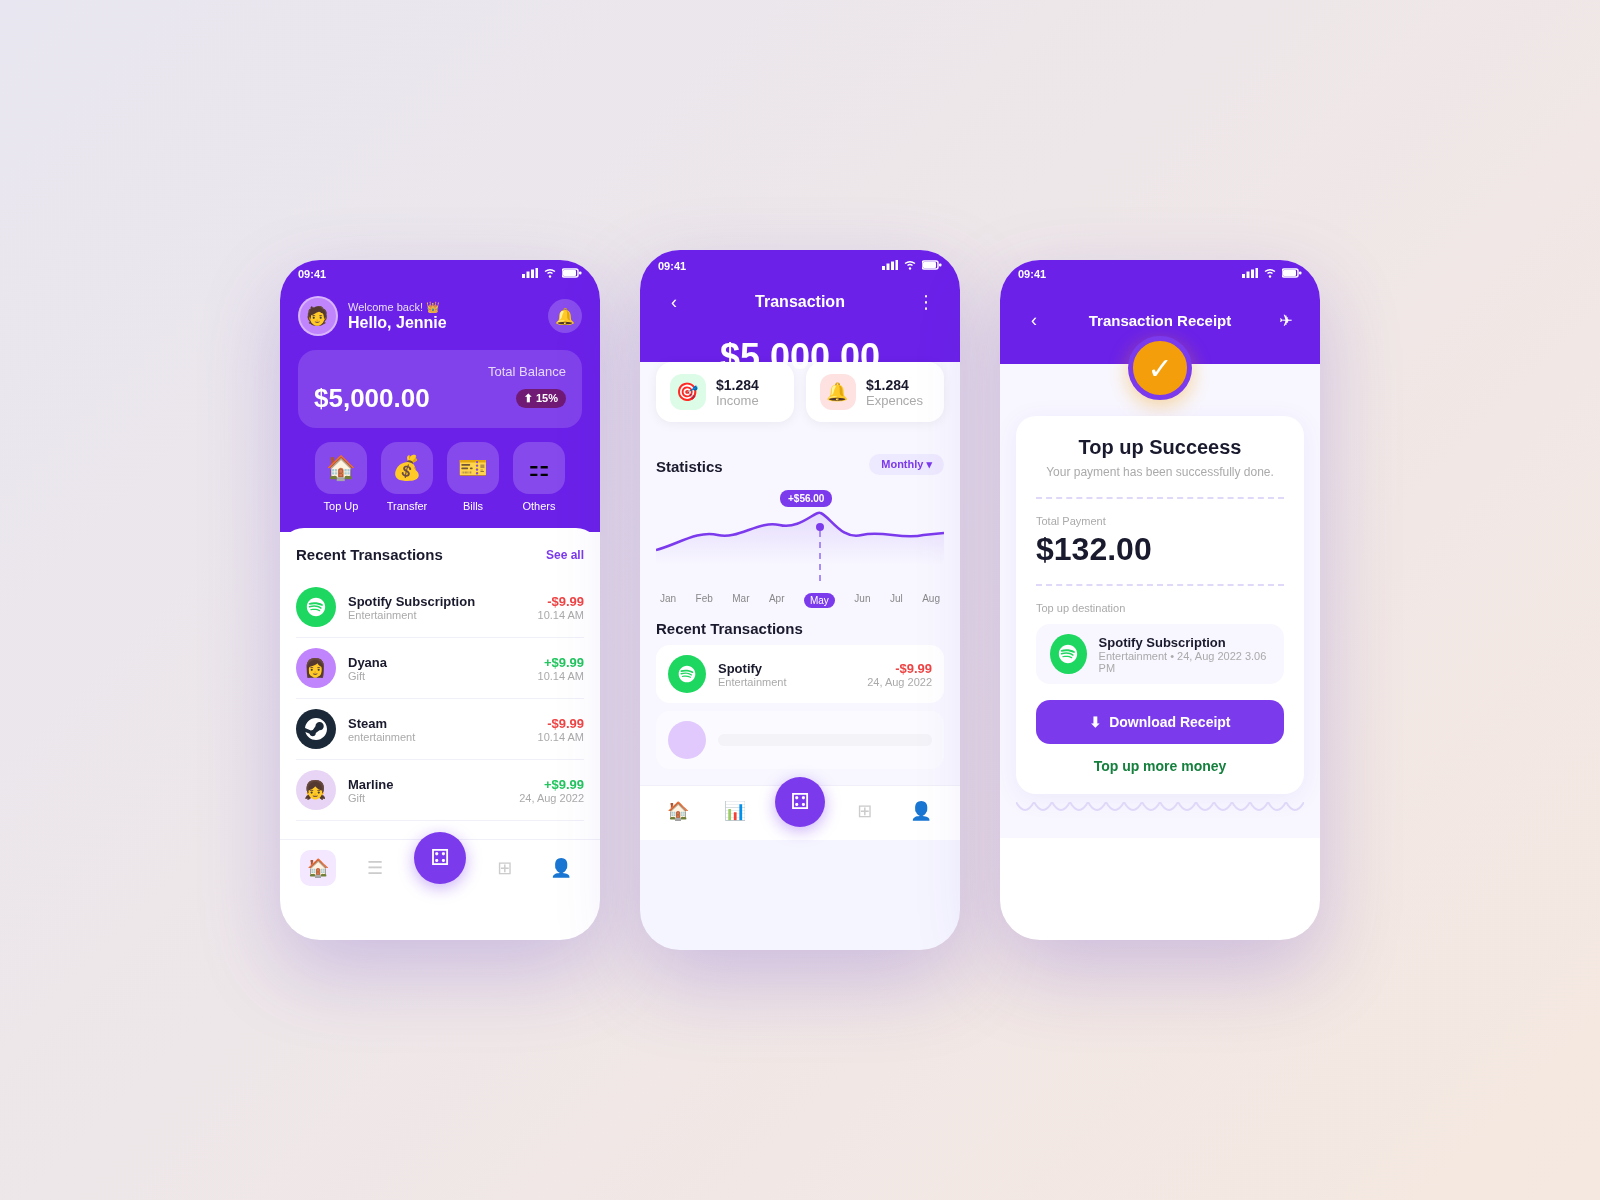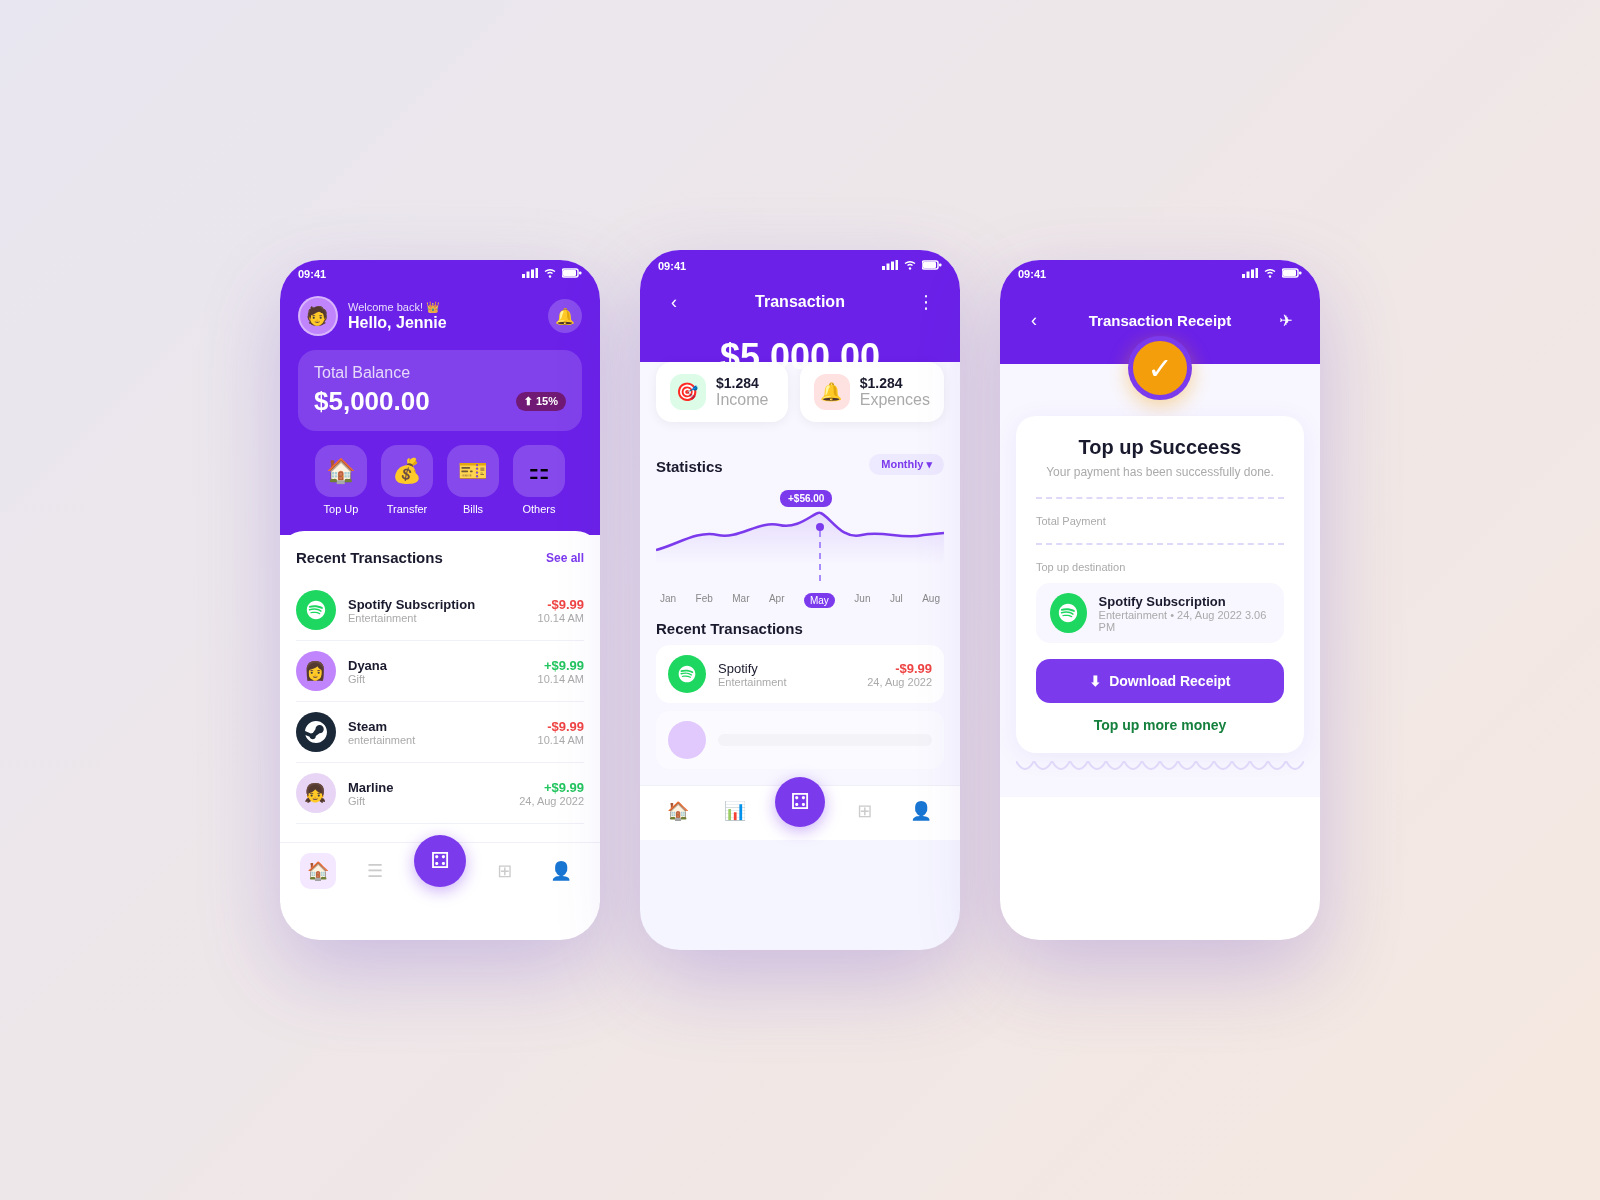--- a/index.html
+++ b/index.html
@@ -68,21 +68,21 @@
       width: 34px; height: 34px; border-radius: 50%;
       background: rgba(255,255,255,0.2);
       display: flex; align-items: center; justify-content: center;
       font-size: 16px; color: #fff;
     }
     .balance-card {
       background: rgba(255,255,255,0.15);
       border-radius: 18px;
       padding: 14px 16px;
     }
-    .balance-label { color: rgba(255,255,255,0.8); font-size: 16px; margin-bottom: 4px; }
+    .balance-label { color: rgba(255,255,255,0.8); font-size: 13px; margin-bottom: 4px; text-align: right; }
     .balance-row { display: flex; justify-content: space-between; align-items: center; }
     .balance-amount { color: #fff; font-size: 26px; font-weight: 800; }
     .balance-badge {
       background: #701a75;
       color: #fff;
       border-radius: 12px;
       padding: 3px 8px;
       font-size: 11px;
       font-weight: 700;
     }
@@ -203,21 +203,21 @@
       box-shadow: 0 2px 12px rgba(0,0,0,0.06);
     }
     .mini-card-icon {
       width: 36px; height: 36px; border-radius: 12px;
       display: flex; align-items: center; justify-content: center;
       font-size: 18px;
     }
     .mini-card-icon.green { background: #dcfce7; }
     .mini-card-icon.red { background: #fee2e2; }
     .mini-card-amount { font-size: 14px; font-weight: 700; color: #1a1a2e; }
-    .mini-card-label { font-size: 16px; color: #aaa; }
+    .mini-card-label { font-size: 13px; color: #aaa; }
 
     .p2-content {
       background: #f8f7ff;
       padding: 16px 16px;
       flex: 1;
     }
     .stats-header {
       display: flex; justify-content: space-between; align-items: flex-end;
       margin-bottom: 10px;
     }
@@ -285,21 +285,21 @@
       padding: 10px 12px;
       margin-bottom: 8px;
     }
     .p2-trans-icon {
       width: 38px; height: 38px; border-radius: 50%;
       background: #1ed760;
       display: flex; align-items: center; justify-content: center;
       font-size: 18px; flex-shrink: 0;
     }
     .p2-trans-info { flex: 1; }
-    .p2-trans-name { font-size: 13px; font-weight: 400; color: #1a1a2e; }
+    .p2-trans-name { font-size: 13px; font-weight: 700; color: #1a1a2e; }
     .p2-trans-sub { font-size: 11px; color: #aaa; }
     .p2-trans-right { text-align: right; }
     .p2-trans-amount { font-size: 13px; font-weight: 700; color: #ef4444; }
     .p2-trans-date { font-size: 11px; color: #aaa; }
 
     .p2-bottom-nav {
       background: #fff;
       display: flex;
       justify-content: space-around;
       align-items: center;
@@ -744,20 +744,21 @@
         <div class="success-circle">✓</div>
       </div>
 
       <div class="receipt-card">
         <div class="receipt-title">Top up Succeess</div>
         <div class="receipt-subtitle">Your payment has been successfully done.</div>
 
         <hr class="receipt-divider">
 
         <div class="receipt-payment-label">Total Payment</div>
+        <div class="receipt-payment-amount">$132.00</div>
 
         <hr class="receipt-divider">
 
         <div class="receipt-dest-label">Top up destination</div>
 
         <div class="receipt-dest-item">
           <div class="receipt-dest-icon">
             <svg width="22" height="22" viewBox="0 0 24 24" fill="white">
                 <path d="M12 2C6.48 2 2 6.48 2 12s4.48 10 10 10 10-4.48 10-10S17.52 2 12 2zm4.65 14.4c-.2.3-.6.4-.9.2-2.5-1.5-5.6-1.8-9.3-1-0.35.08-.7-.14-.78-.5-.08-.35.14-.7.5-.78 4.05-.9 7.5-.5 10.3 1.1.3.2.4.6.18.98zm1.24-2.77c-.25.38-.77.5-1.15.25C13.85 11.75 10.1 11.1 5.2 12.5c-.44.13-.9-.12-1.03-.56-.13-.44.12-.9.56-1.03 5.5-1.58 9.73-.85 13.16 1.57.38.25.5.77.25 1.15zm.1-2.9c-3.5-2.1-9.3-2.28-12.6-1.26-.5.15-1.04-.14-1.2-.65-.15-.5.14-1.04.65-1.2 3.83-1.16 10.2-.93 14.25 1.47.46.27.6.87.33 1.33-.27.46-.87.6-1.33.33l-.1-.02z"></path>
               </svg>

